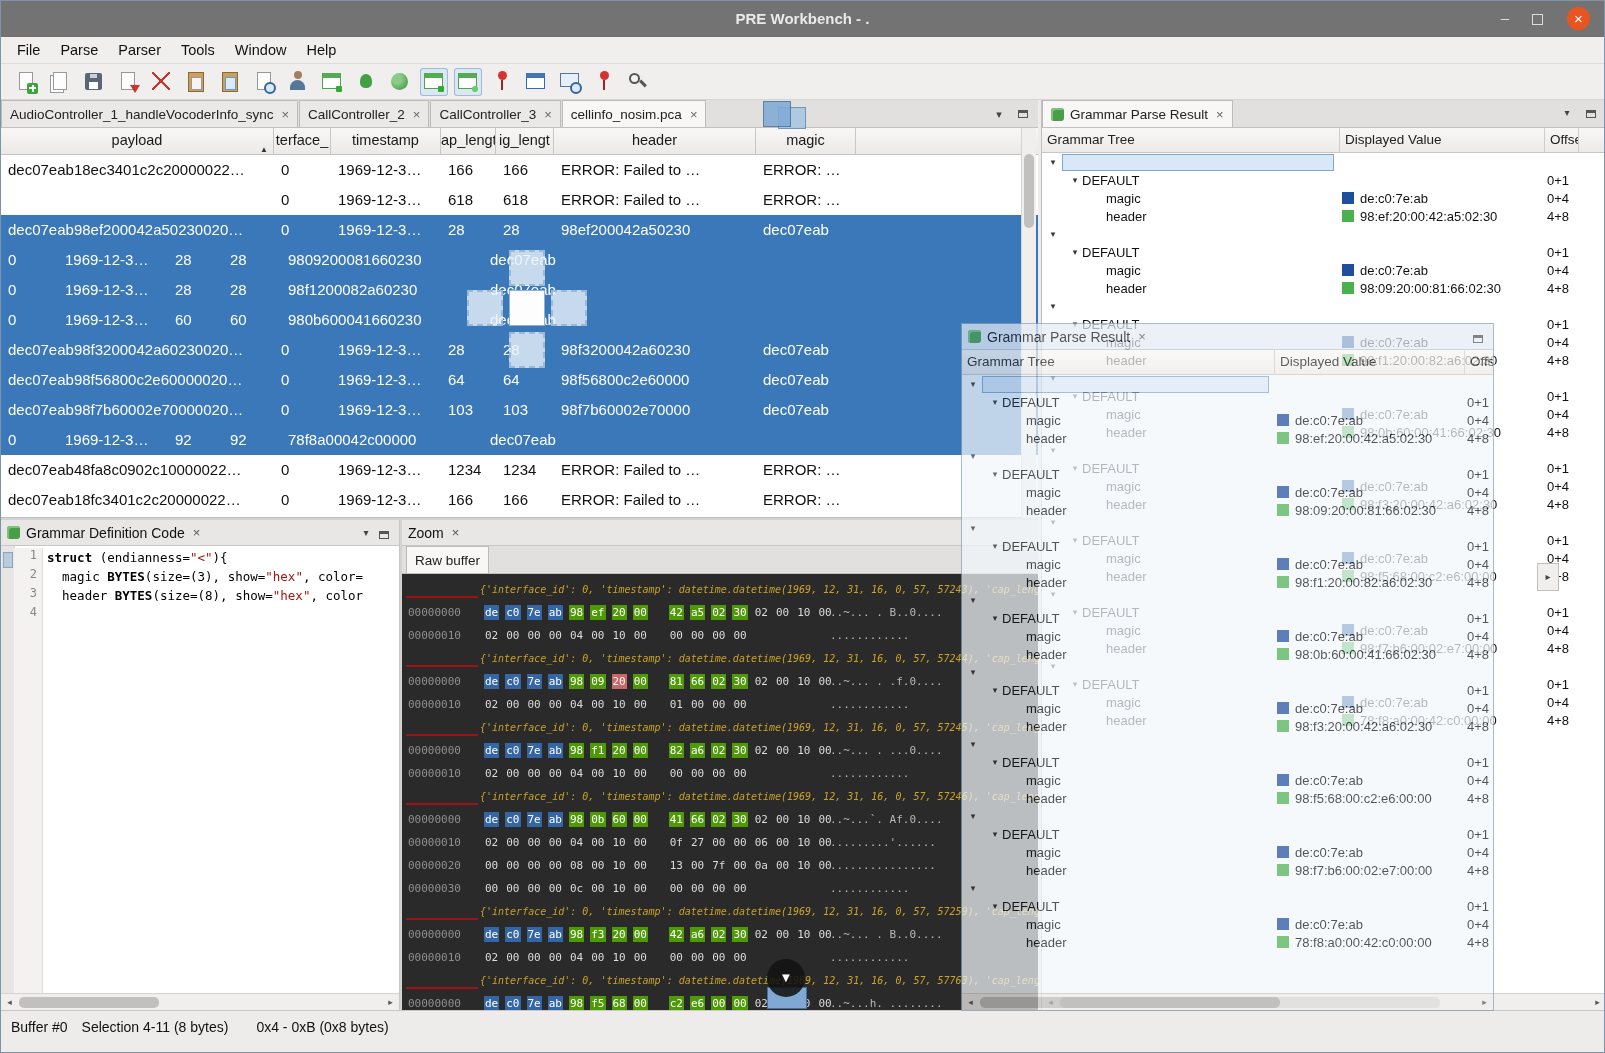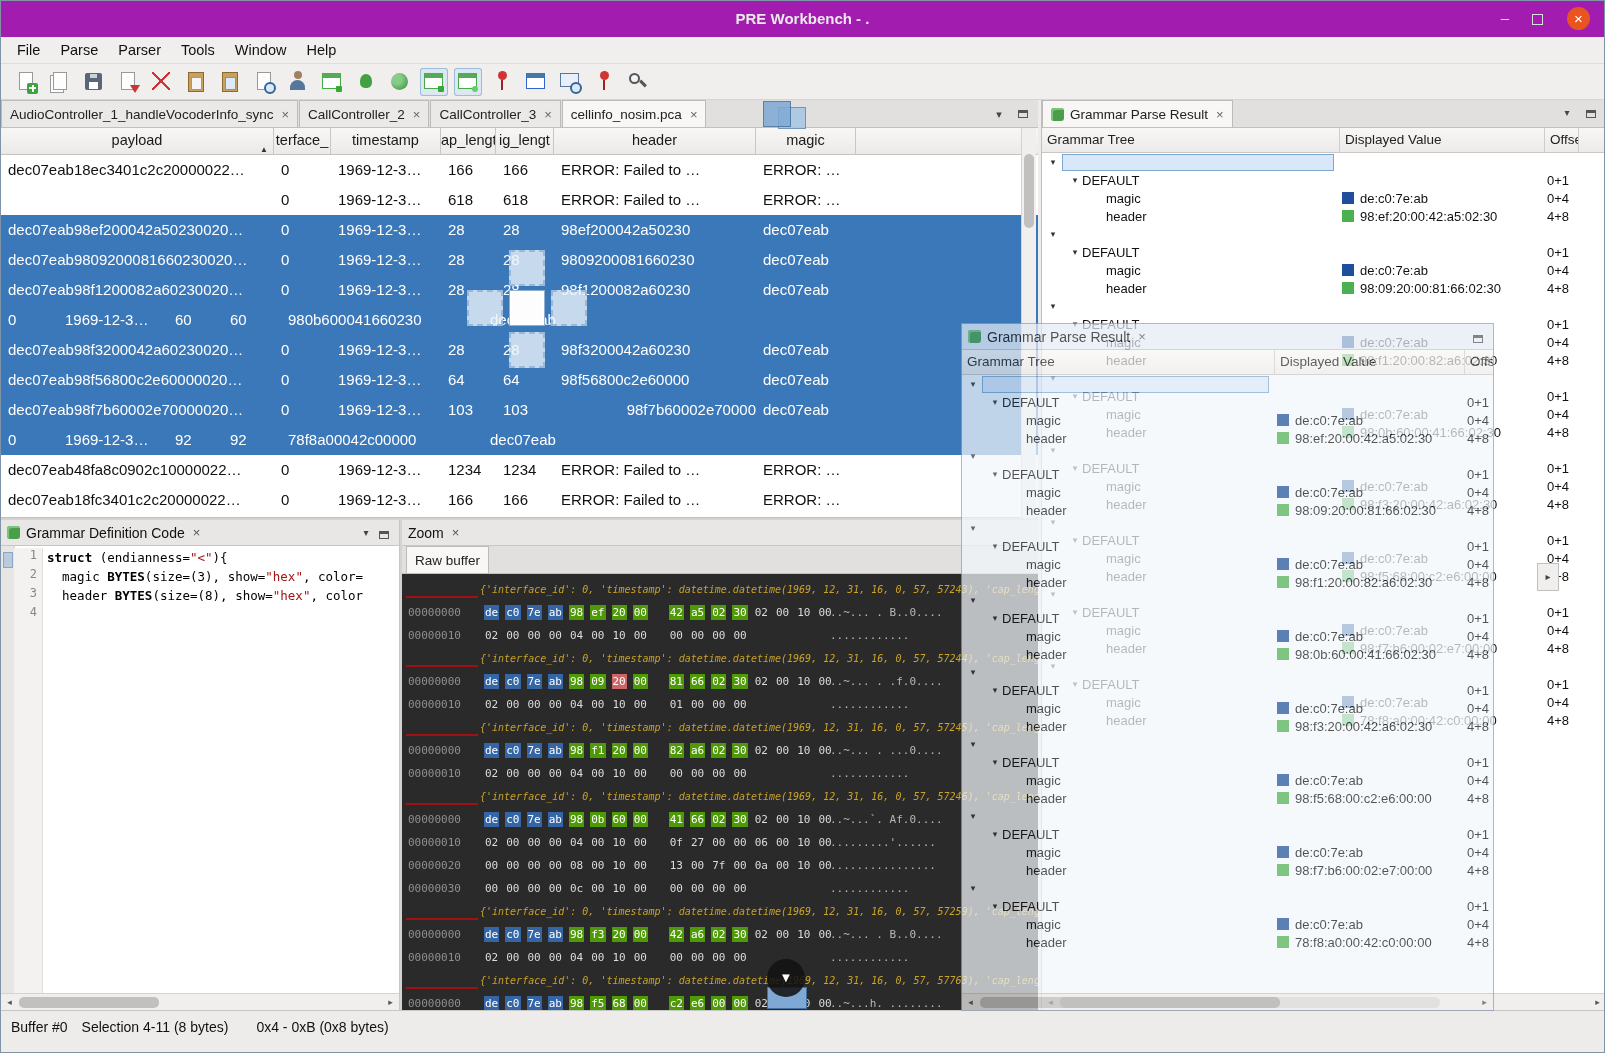--- a/index.html
+++ b/index.html
@@ -1,19 +1,19 @@
 <!DOCTYPE html>
 <html><head>
 <meta charset="utf-8">
 <style>
   html,body{margin:0;padding:0;background:#4d555c;}
   #win{position:relative;width:1605px;height:1053px;background:#edecea;overflow:hidden;
        font-family:"Liberation Sans",sans-serif;border:1px solid #7f94a8;box-sizing:border-box;}
   
-  .titlebar{position:absolute;left:0;top:0;width:100%;height:36px;background:#a21caf;}
+  .titlebar{position:absolute;left:0;top:0;width:100%;height:36px;background:#737373;}
   .title{color:#eaeaea;font-size:15px;text-align:center;line-height:36px;font-weight:bold;}
   .winbtn{position:absolute;top:8px;width:22px;height:20px;color:#ddd;text-align:center;line-height:18px;font-size:15px;}
   .wmin{right:88px;}
   .wmax{right:56px;}
   .maxbox{display:inline-block;width:9px;height:9px;border:1px solid #ddd;margin-top:5px;}
   .wclose{right:14px;width:23px;height:23px;top:6px;border-radius:50%;background:#e95420;color:#fff;line-height:23px;font-size:15px;}
   
   .menubar{position:absolute;top:36px;left:0;width:100%;height:27px;background:#f0efed;border-bottom:1px solid #ddd;
            display:flex;align-items:center;padding-left:6px;box-sizing:border-box;}
   .menu-item{padding:3px 10px;font-size:14.5px;color:#111;}
@@ -293,30 +293,28 @@
         <div class="trow sel">
           <div class="td" style="width: 273px;">dec07eab98ef200042a50230020…</div>
           <div class="td" style="width: 57px;">0</div>
           <div class="td" style="width: 110px;">1969-12-3…</div>
           <div class="td" style="width: 55px;">28</div>
           <div class="td" style="width: 58px;">28</div>
           <div class="td" style="width: 202px;">98ef200042a50230</div>
           <div class="td" style="width: 100px;">dec07eab</div>
         </div>
         <div class="trow sel">
-          <div class="td" style="width: 273px;">dec07eab9809200081660230020…</div>
           <div class="td" style="width: 57px;">0</div>
           <div class="td" style="width: 110px;">1969-12-3…</div>
           <div class="td" style="width: 55px;">28</div>
           <div class="td" style="width: 58px;">28</div>
           <div class="td" style="width: 202px;">9809200081660230</div>
           <div class="td" style="width: 100px;">dec07eab</div>
         </div>
         <div class="trow sel">
-          <div class="td" style="width: 273px;">dec07eab98f1200082a60230020…</div>
           <div class="td" style="width: 57px;">0</div>
           <div class="td" style="width: 110px;">1969-12-3…</div>
           <div class="td" style="width: 55px;">28</div>
           <div class="td" style="width: 58px;">28</div>
           <div class="td" style="width: 202px;">98f1200082a60230</div>
           <div class="td" style="width: 100px;">dec07eab</div>
         </div>
         <div class="trow sel">
           <div class="td" style="width: 57px;">0</div>
           <div class="td" style="width: 110px;">1969-12-3…</div>
@@ -342,21 +340,21 @@
           <div class="td" style="width: 58px;">64</div>
           <div class="td" style="width: 202px;">98f56800c2e60000</div>
           <div class="td" style="width: 100px;">dec07eab</div>
         </div>
         <div class="trow sel">
           <div class="td" style="width: 273px;">dec07eab98f7b60002e70000020…</div>
           <div class="td" style="width: 57px;">0</div>
           <div class="td" style="width: 110px;">1969-12-3…</div>
           <div class="td" style="width: 55px;">103</div>
           <div class="td" style="width: 58px;">103</div>
-          <div class="td" style="width: 202px; text-align: right;">98f7b60002e70000</div>
+          <div class="td" style="width: 202px;">98f7b60002e70000</div>
           <div class="td" style="width: 100px;">dec07eab</div>
         </div>
         <div class="trow sel">
           <div class="td" style="width: 57px;">0</div>
           <div class="td" style="width: 110px;">1969-12-3…</div>
           <div class="td" style="width: 55px;">92</div>
           <div class="td" style="width: 58px;">92</div>
           <div class="td" style="width: 202px;">78f8a00042c00000</div>
           <div class="td" style="width: 100px;">dec07eab</div>
         </div>

